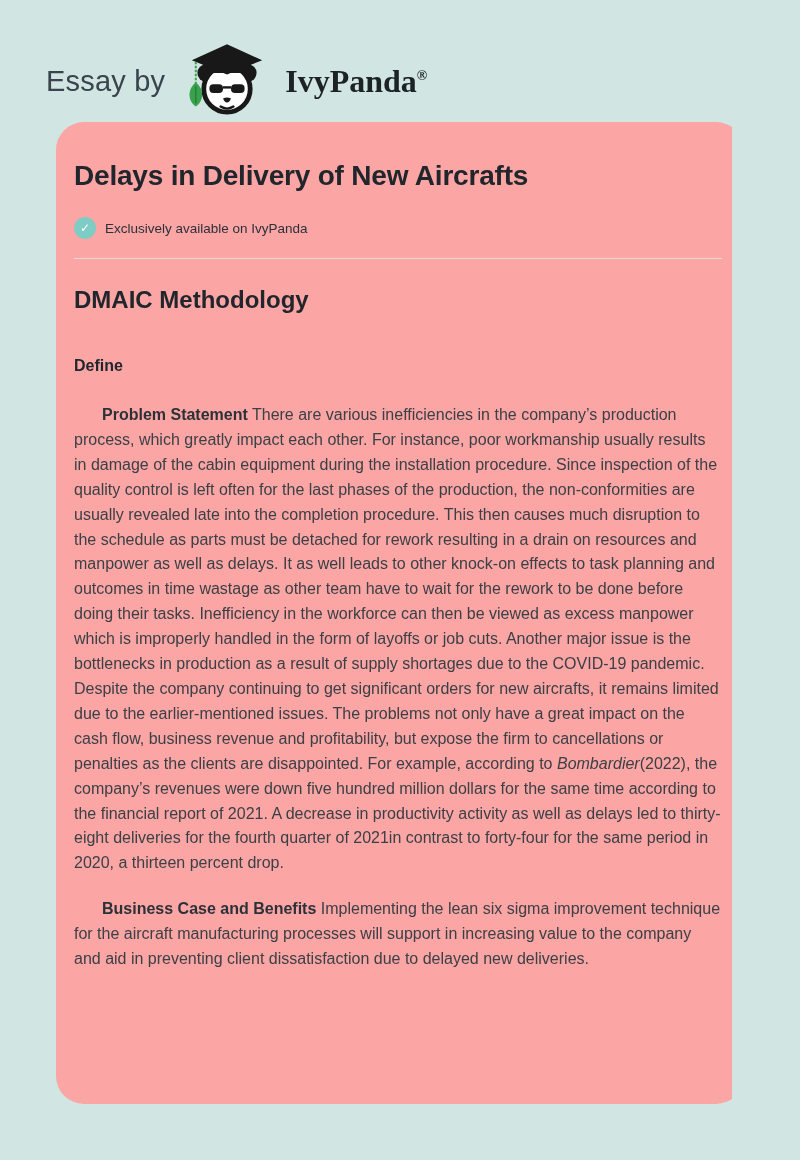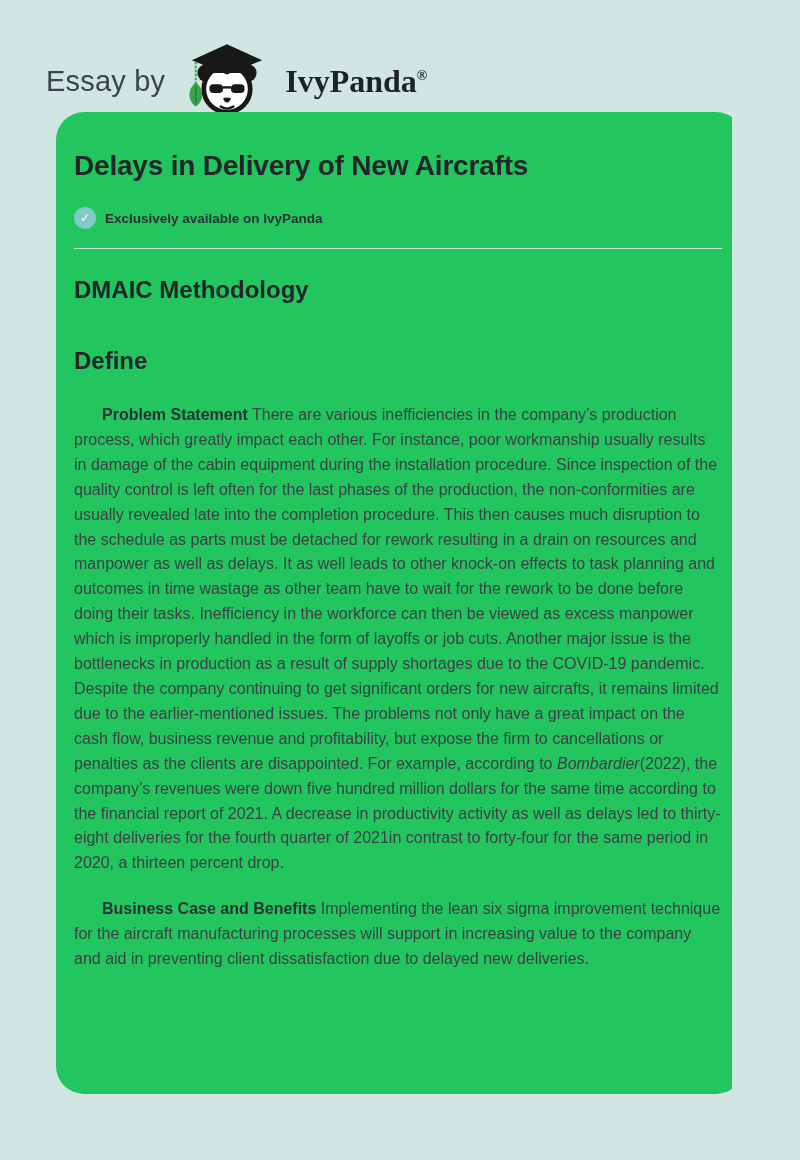--- a/index.html
+++ b/index.html
@@ -44,24 +44,24 @@
   }
   .brand-name sup {
     font-size: 14px;
     vertical-align: super;
     line-height: 0;
   }
   
   .content-card {
     position: absolute;
     left: 56px;
-    top: 112px;
+    top: 122px;
     width: 688px;
     height: 982px;
-    background: #22c55e;
+    background: #fca5a5;
     border-radius: 28px;
     padding: 38px 22px 60px 18px;
   }
   .page-title {
     font-size: 28px;
     font-weight: 700;
     color: #21262c;
     letter-spacing: -0.2px;
     margin-bottom: 25px;
   }
@@ -79,36 +79,36 @@
     color: #ffffff;
     font-size: 12px;
     font-weight: 700;
     display: flex;
     align-items: center;
     justify-content: center;
     flex: 0 0 auto;
   }
   .badge-label {
     font-size: 13.5px;
-    font-weight: 700;
+    font-weight: 400;
     color: #2b3138;
   }
   .divider {
     border: none;
     border-top: 1px solid #dcdcdc;
     margin-bottom: 27px;
   }
   .h-dmaic {
     font-size: 24px;
     font-weight: 700;
     color: #21262c;
     margin-bottom: 43px;
   }
   .h-define {
-    font-size: 24px;
+    font-size: 16px;
     font-weight: 700;
     color: #21262c;
     margin-bottom: 28px;
   }
   .para {
     font-size: 16px;
     line-height: 24.9px;
     color: #3b4045;
     text-indent: 28px;
     margin-bottom: 21px;

